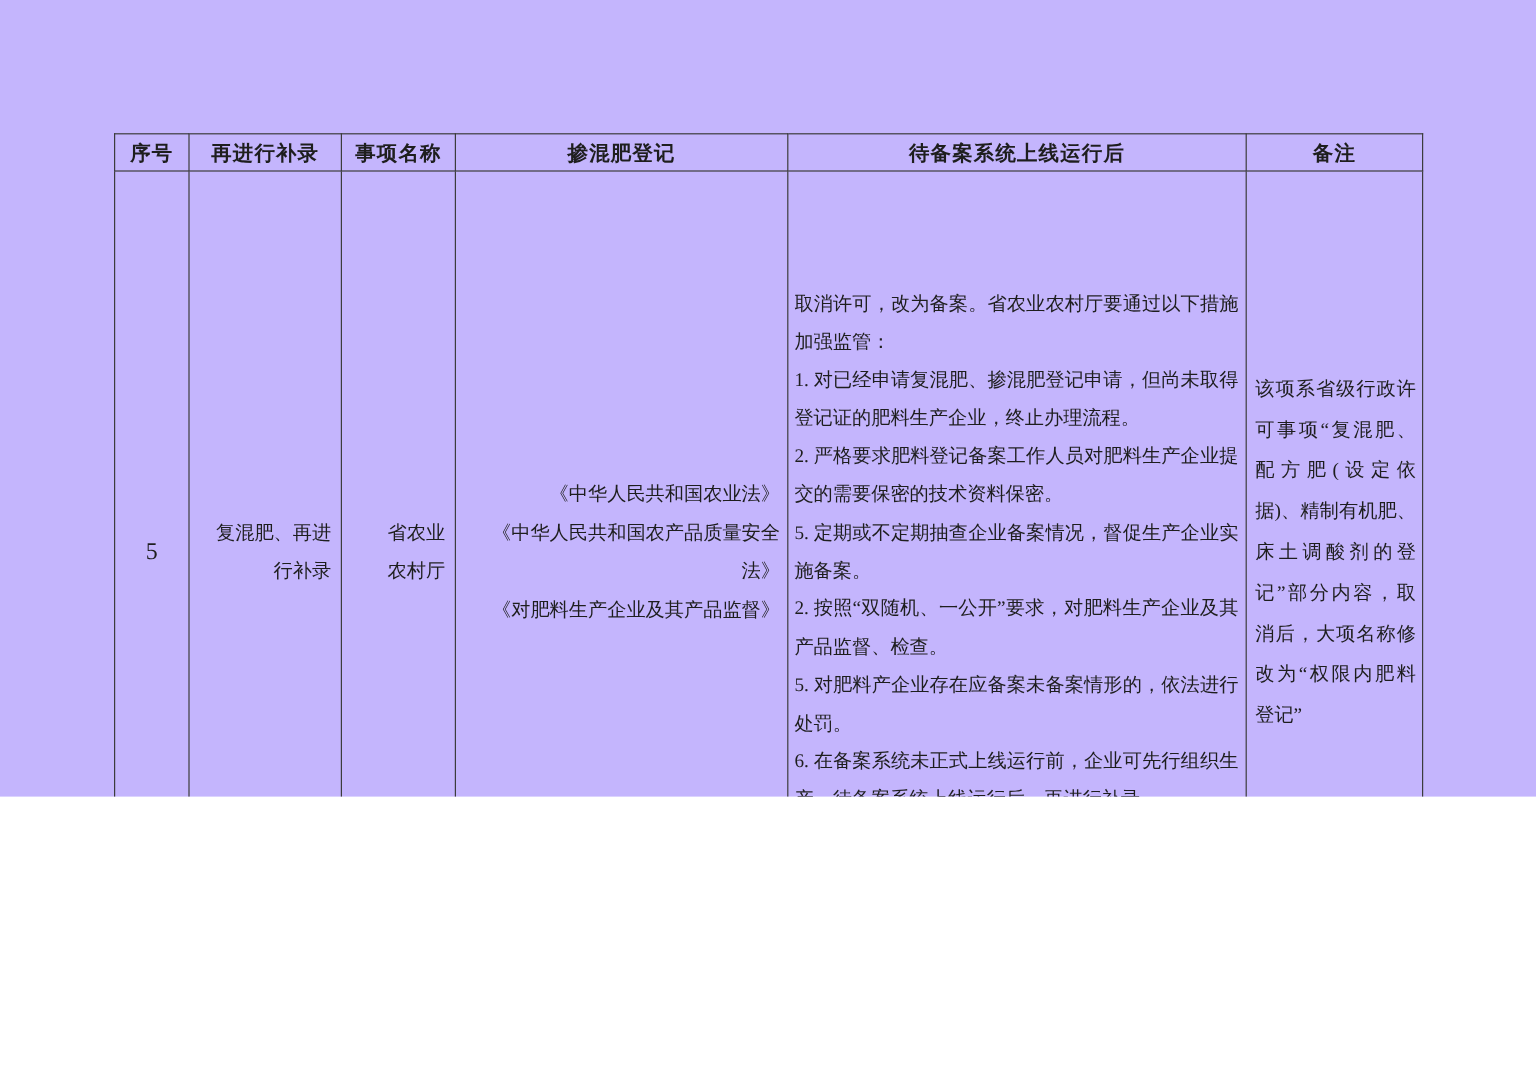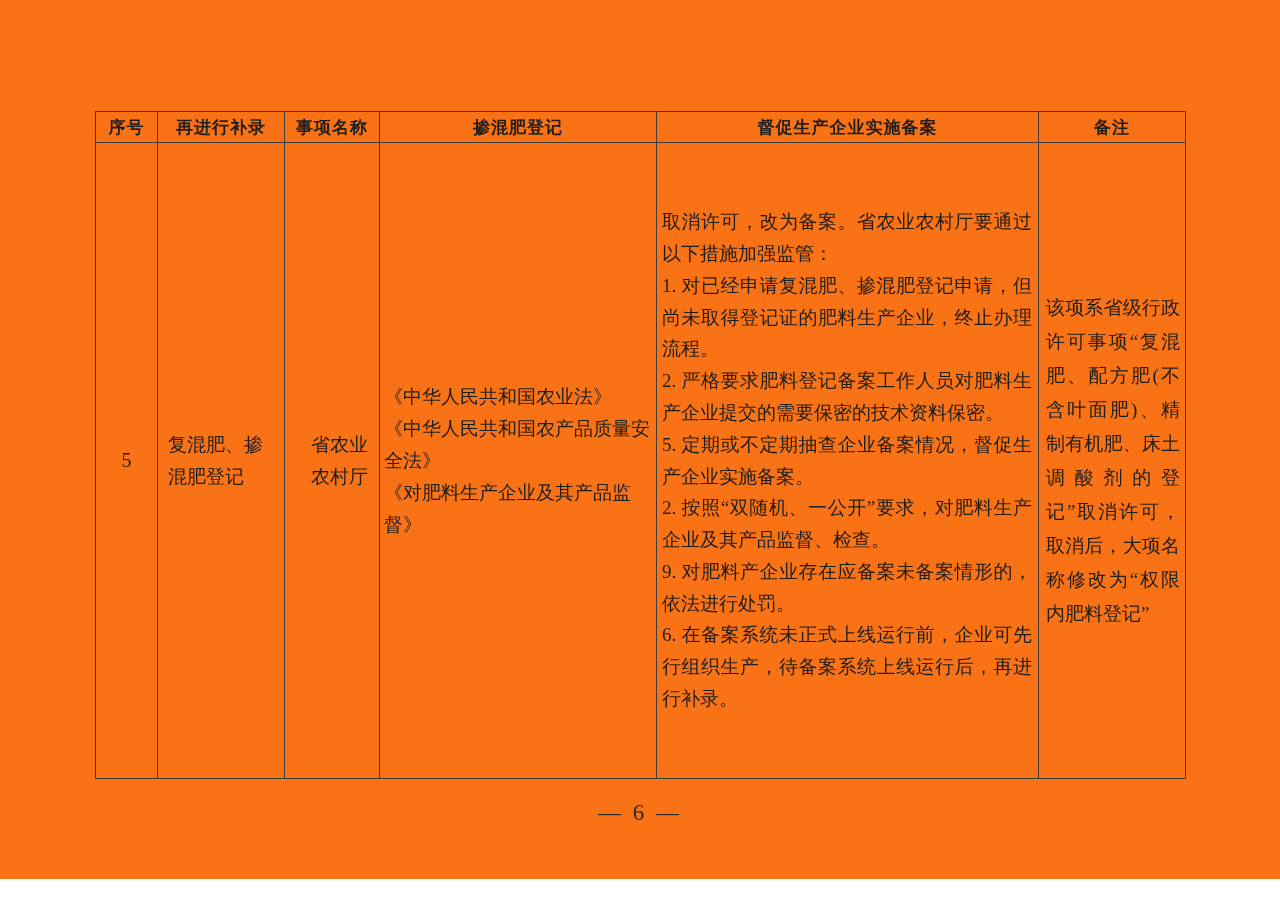--- a/index.html
+++ b/index.html
@@ -1,50 +1,51 @@
 <!DOCTYPE html>
 <html><head>
 <meta charset="utf-8">
 <style>
   html, body { margin: 0; padding: 0; background: #ffffff; }
   .page {
     position: relative;
     width: 1280px;
-    height: 879px;
-    background: #f97316;
+    height: 664px;
+    background: #c4b5fd;
     font-family: "Liberation Serif", "DejaVu Serif", serif;
     color: #1e1e1e;
     overflow: hidden;
   }
   table.doc-table {
     position: absolute;
     left: 95px;
     top: 111px;
     width: 1090px;
     height: 668px;
     border-collapse: collapse;
     table-layout: fixed;
   }
   .doc-table th, .doc-table td {
     border: 1px solid #3c3c3c;
     overflow: hidden;
+    text-align: right;
   }
   .doc-table thead tr { height: 31px; }
   .doc-table th {
     font-family: "Liberation Sans", "DejaVu Sans", sans-serif;
     font-weight: bold;
     font-size: 17px;
     text-align: center;
     vertical-align: middle;
     padding: 0;
     letter-spacing: 1px;
   }
   .doc-table td {
     vertical-align: middle;
-    font-size: 19px;
+    font-size: 16px;
   }
   td.cell-seq {
     text-align: center;
     font-size: 20px;
     font-family: "Liberation Serif", "DejaVu Serif", serif;
   }
   td.cell-item   { padding: 0 8px 0 10px; line-height: 32px; }
   td.cell-dept   { padding: 0 8px 0 26px; line-height: 32px; margin-top: 44px; }
   td.cell-legal  { padding: 0 6px 0 4px;  line-height: 32px; }
   td.cell-legal p { margin: 0; }
@@ -83,43 +84,43 @@
       <col style="width:277px">
       <col style="width:382px">
       <col style="width:147px">
     </colgroup>
     <thead>
       <tr>
         <th>序号</th>
         <th>再进行补录</th>
         <th>事项名称</th>
         <th>掺混肥登记</th>
-        <th>督促生产企业实施备案</th>
+        <th>待备案系统上线运行后</th>
         <th>备注</th>
       </tr>
     </thead>
     <tbody>
       <tr>
         <td class="cell-seq">5</td>
-        <td class="cell-item">复混肥、掺混肥登记</td>
+        <td class="cell-item">复混肥、再进行补录</td>
         <td class="cell-dept">省农业农村厅</td>
         <td class="cell-legal">
           <p>《中华人民共和国农业法》</p>
           <p>《中华人民共和国农产品质量安全法》</p>
           <p>《对肥料生产企业及其产品监督》</p>
         </td>
         <td class="cell-measures">
           <p>取消许可，改为备案。省农业农村厅要通过以下措施加强监管：</p>
           <p>1. 对已经申请复混肥、掺混肥登记申请，但尚未取得登记证的肥料生产企业，终止办理流程。</p>
           <p>2. 严格要求肥料登记备案工作人员对肥料生产企业提交的需要保密的技术资料保密。</p>
           <p>5. 定期或不定期抽查企业备案情况，督促生产企业实施备案。</p>
           <p>2. 按照“双随机、一公开”要求，对肥料生产企业及其产品监督、检查。</p>
-          <p>9. 对肥料产企业存在应备案未备案情形的，依法进行处罚。</p>
+          <p>5. 对肥料产企业存在应备案未备案情形的，依法进行处罚。</p>
           <p>6. 在备案系统未正式上线运行前，企业可先行组织生产，待备案系统上线运行后，再进行补录。</p>
         </td>
-        <td class="cell-remark">该项系省级行政许可事项“复混肥、配方肥(不含叶面肥)、精制有机肥、床土调酸剂的登记”取消许可，取消后，大项名称修改为“权限内肥料登记”</td>
+        <td class="cell-remark">该项系省级行政许可事项“复混肥、配方肥(设定依据)、精制有机肥、床土调酸剂的登记”部分内容，取消后，大项名称修改为“权限内肥料登记”</td>
       </tr>
     </tbody>
   </table>
 
   <div class="page-number">— 6 —</div>
 
 </div>
 
 </body></html>

